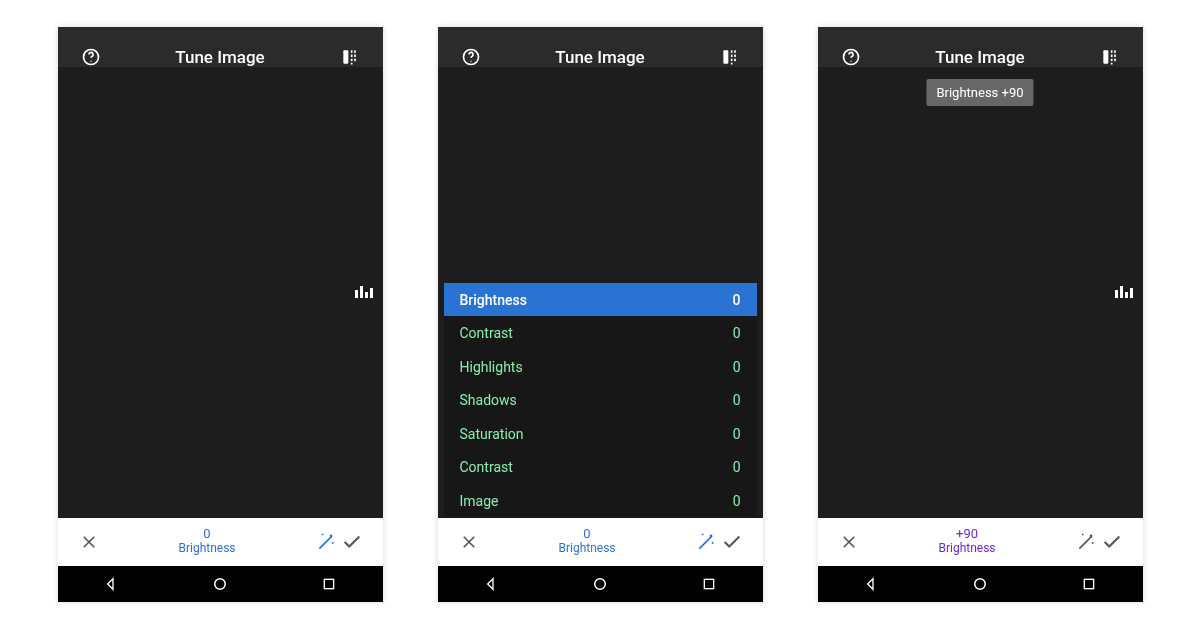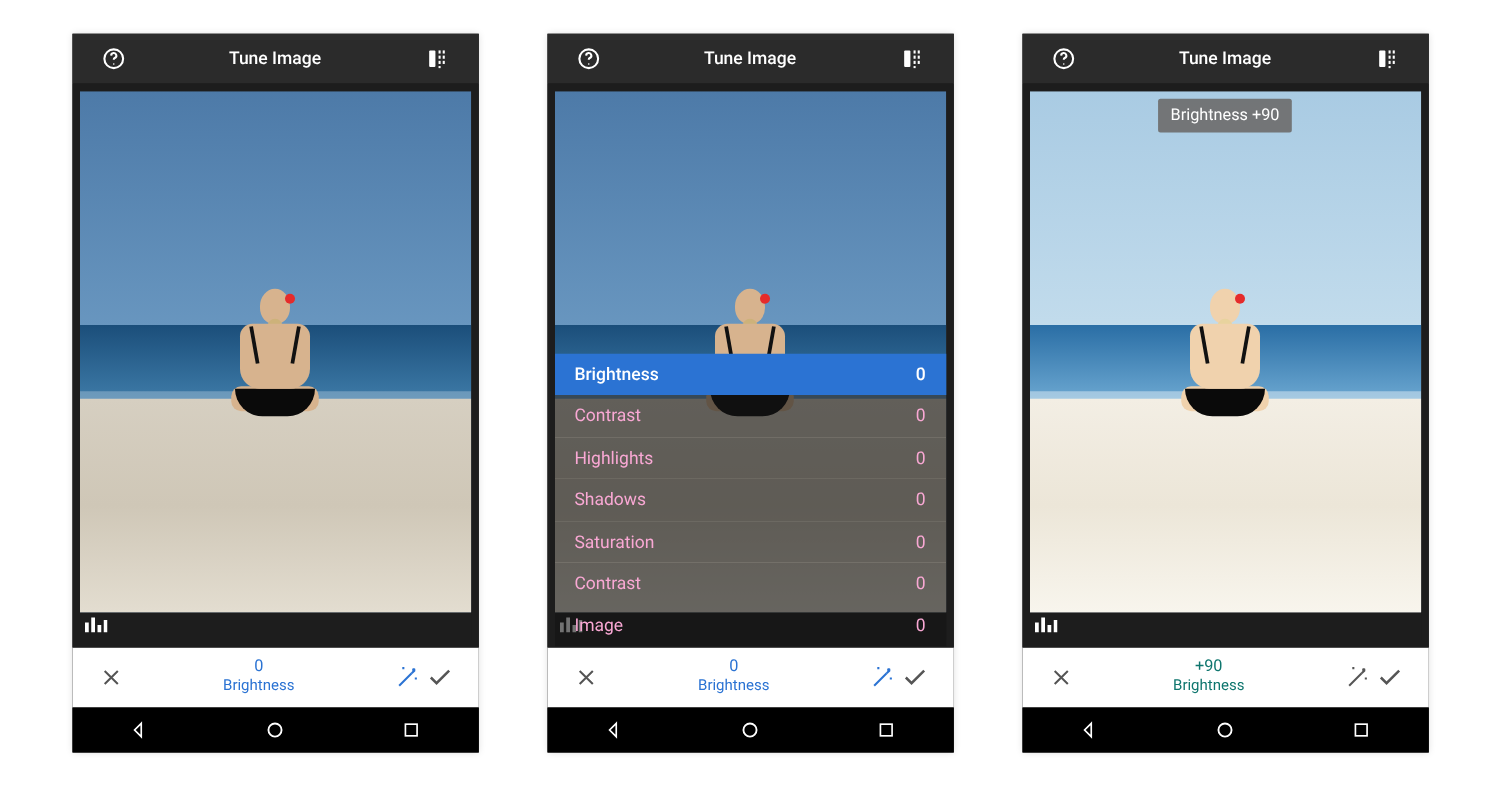--- a/index.html
+++ b/index.html
@@ -19,36 +19,37 @@
     display: flex;
     flex-direction: column;
     box-shadow: 0 0 6px rgba(0,0,0,0.15);
     background: #000;
   }
   .topbar {
     height: 40px;
     background: #2b2b2b;
     color: #fff;
     display: flex;
-    align-items: center;
+    align-items: flex-end;
     justify-content: space-between;
     padding: 0 23px;
-    font-size: 14px;
+    font-size: 17px;
     font-weight: 500;
   }
   .topbar .title { flex: 1; text-align: center; }
   .help-icon svg, .compare-icon svg { display: block; }
 
   .canvas-wrap {
     position: relative;
     flex: 1;
     background: #1d1d1d;
     padding: 6px;
     display: flex;
-    flex-direction: column;
+    flex-direction: row;
+    align-items: center;
   }
   .photo {
     flex: 1;
     position: relative;
     overflow: hidden;
   }
   .sky { position:absolute; inset:0; }
   .sea {
     position: absolute;
     left:0; right:0;
@@ -155,21 +156,21 @@
     flex-direction:column;
   }
   .param-overlay.show { display:flex; }
   .param-row {
     height: 40px;
     display:flex;
     align-items:center;
     justify-content:space-between;
     padding: 0 16px;
     font-size: 14px;
-    color:#f9a8d4;
+    color:#86efac;
     background: rgba(20,20,20,0.6);
   }
   .param-row.selected {
     background:#2b73d3;
     color:#fff;
     font-weight:500;
   }
 
   
   .actionbar {
@@ -181,21 +182,21 @@
     padding: 0 18px;
   }
   .action-center {
     text-align:center;
     line-height:1.15;
     font-size:12px;
     flex:1;
   }
   .action-center .val { font-size:13px; display:block; }
   .accent { color:#2b73d3; }
-  .plain { color:#0f766e; }
+  .plain { color:#6d28d9; }
   .icon-btn { width:26px; height:26px; display:flex; align-items:center; justify-content:center; color:#555; }
   .icon-btn.accent { color:#2b73d3; }
 
   
   .navbar {
     height: 36px;
     background:#000;
     display:flex;
     justify-content:space-around;
     align-items:center;

